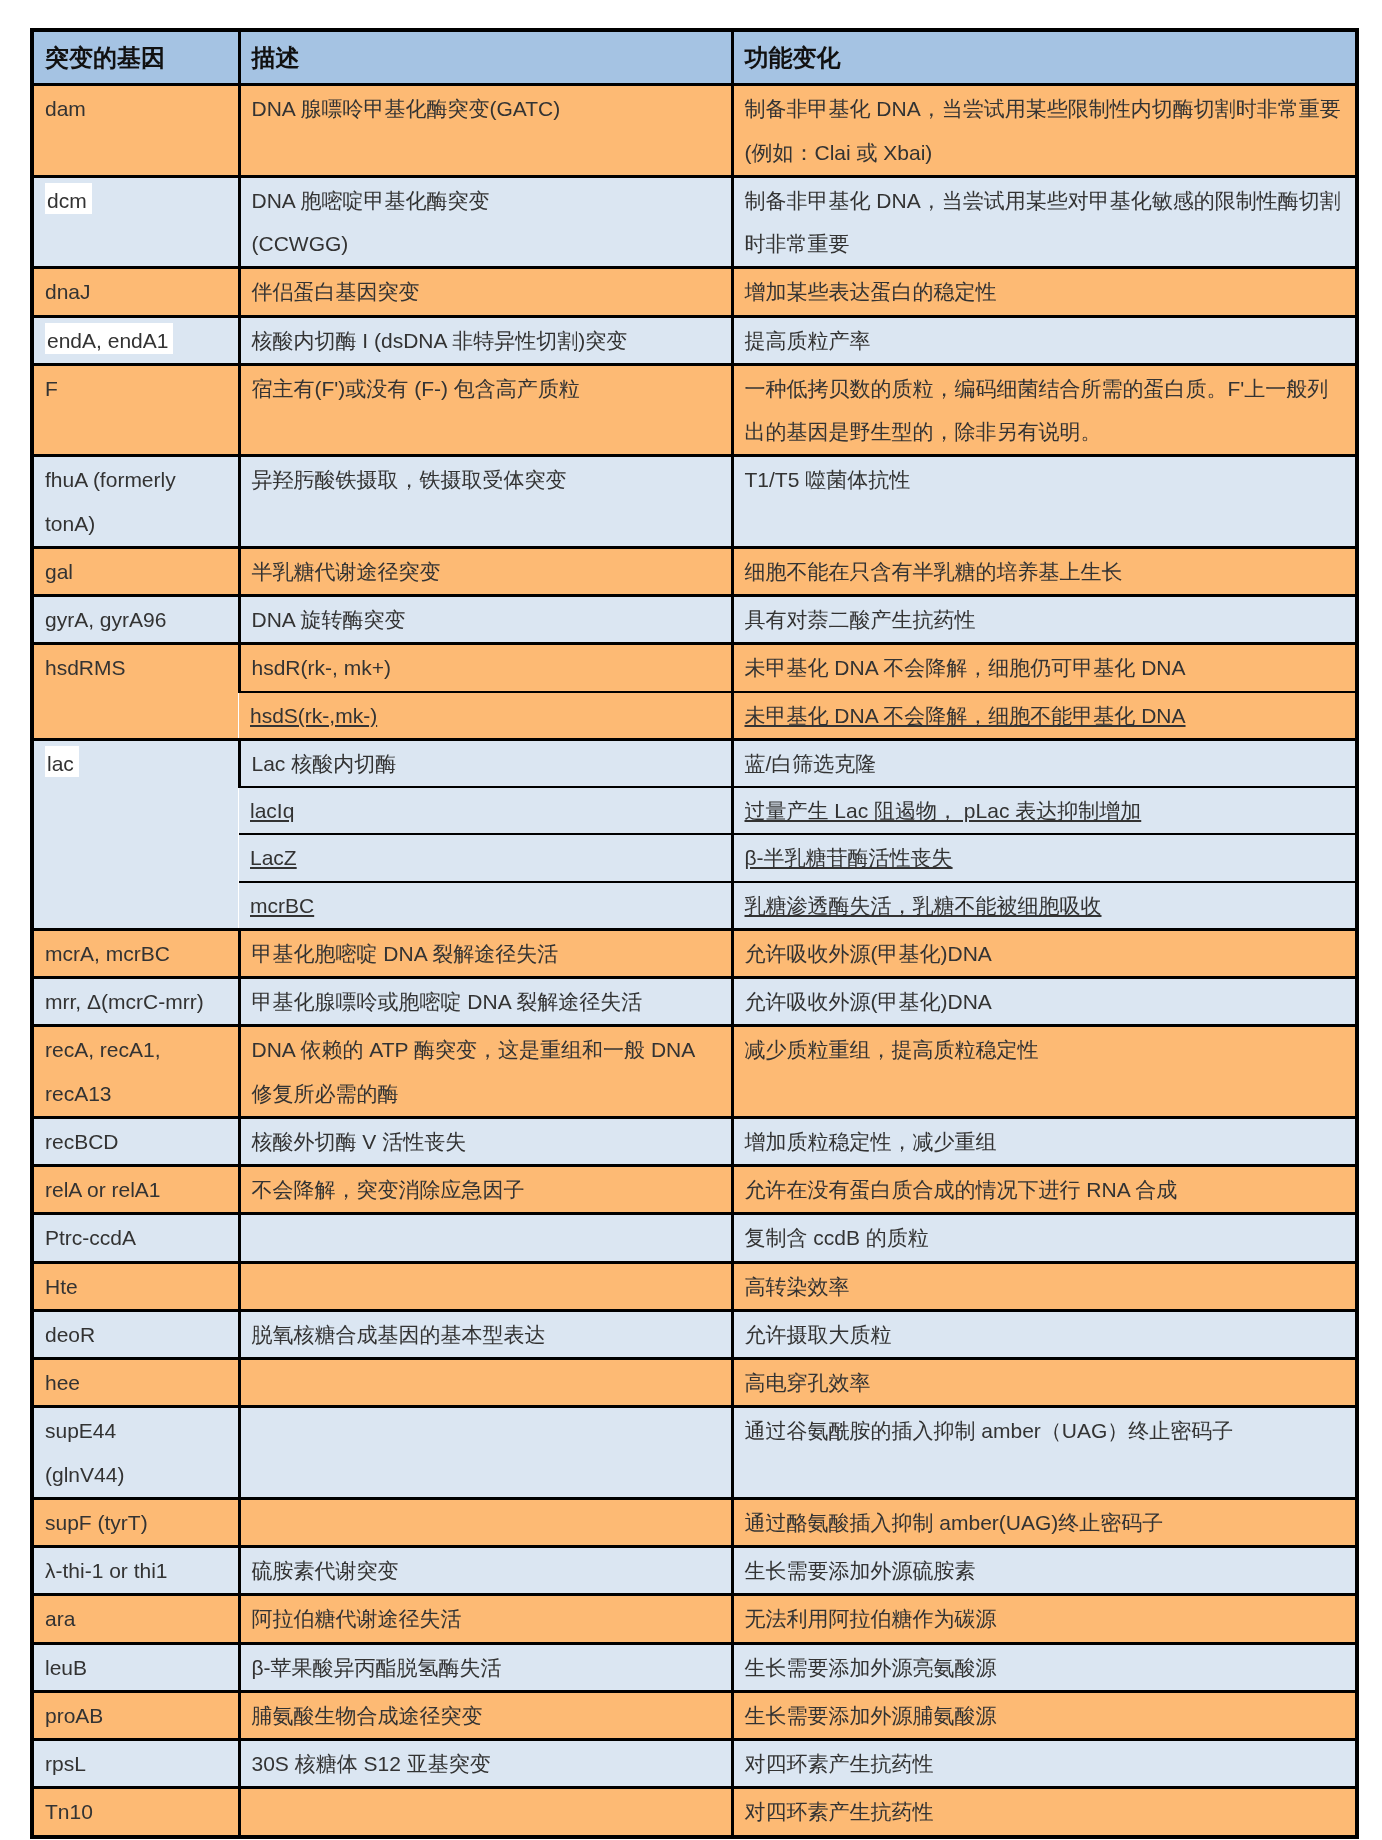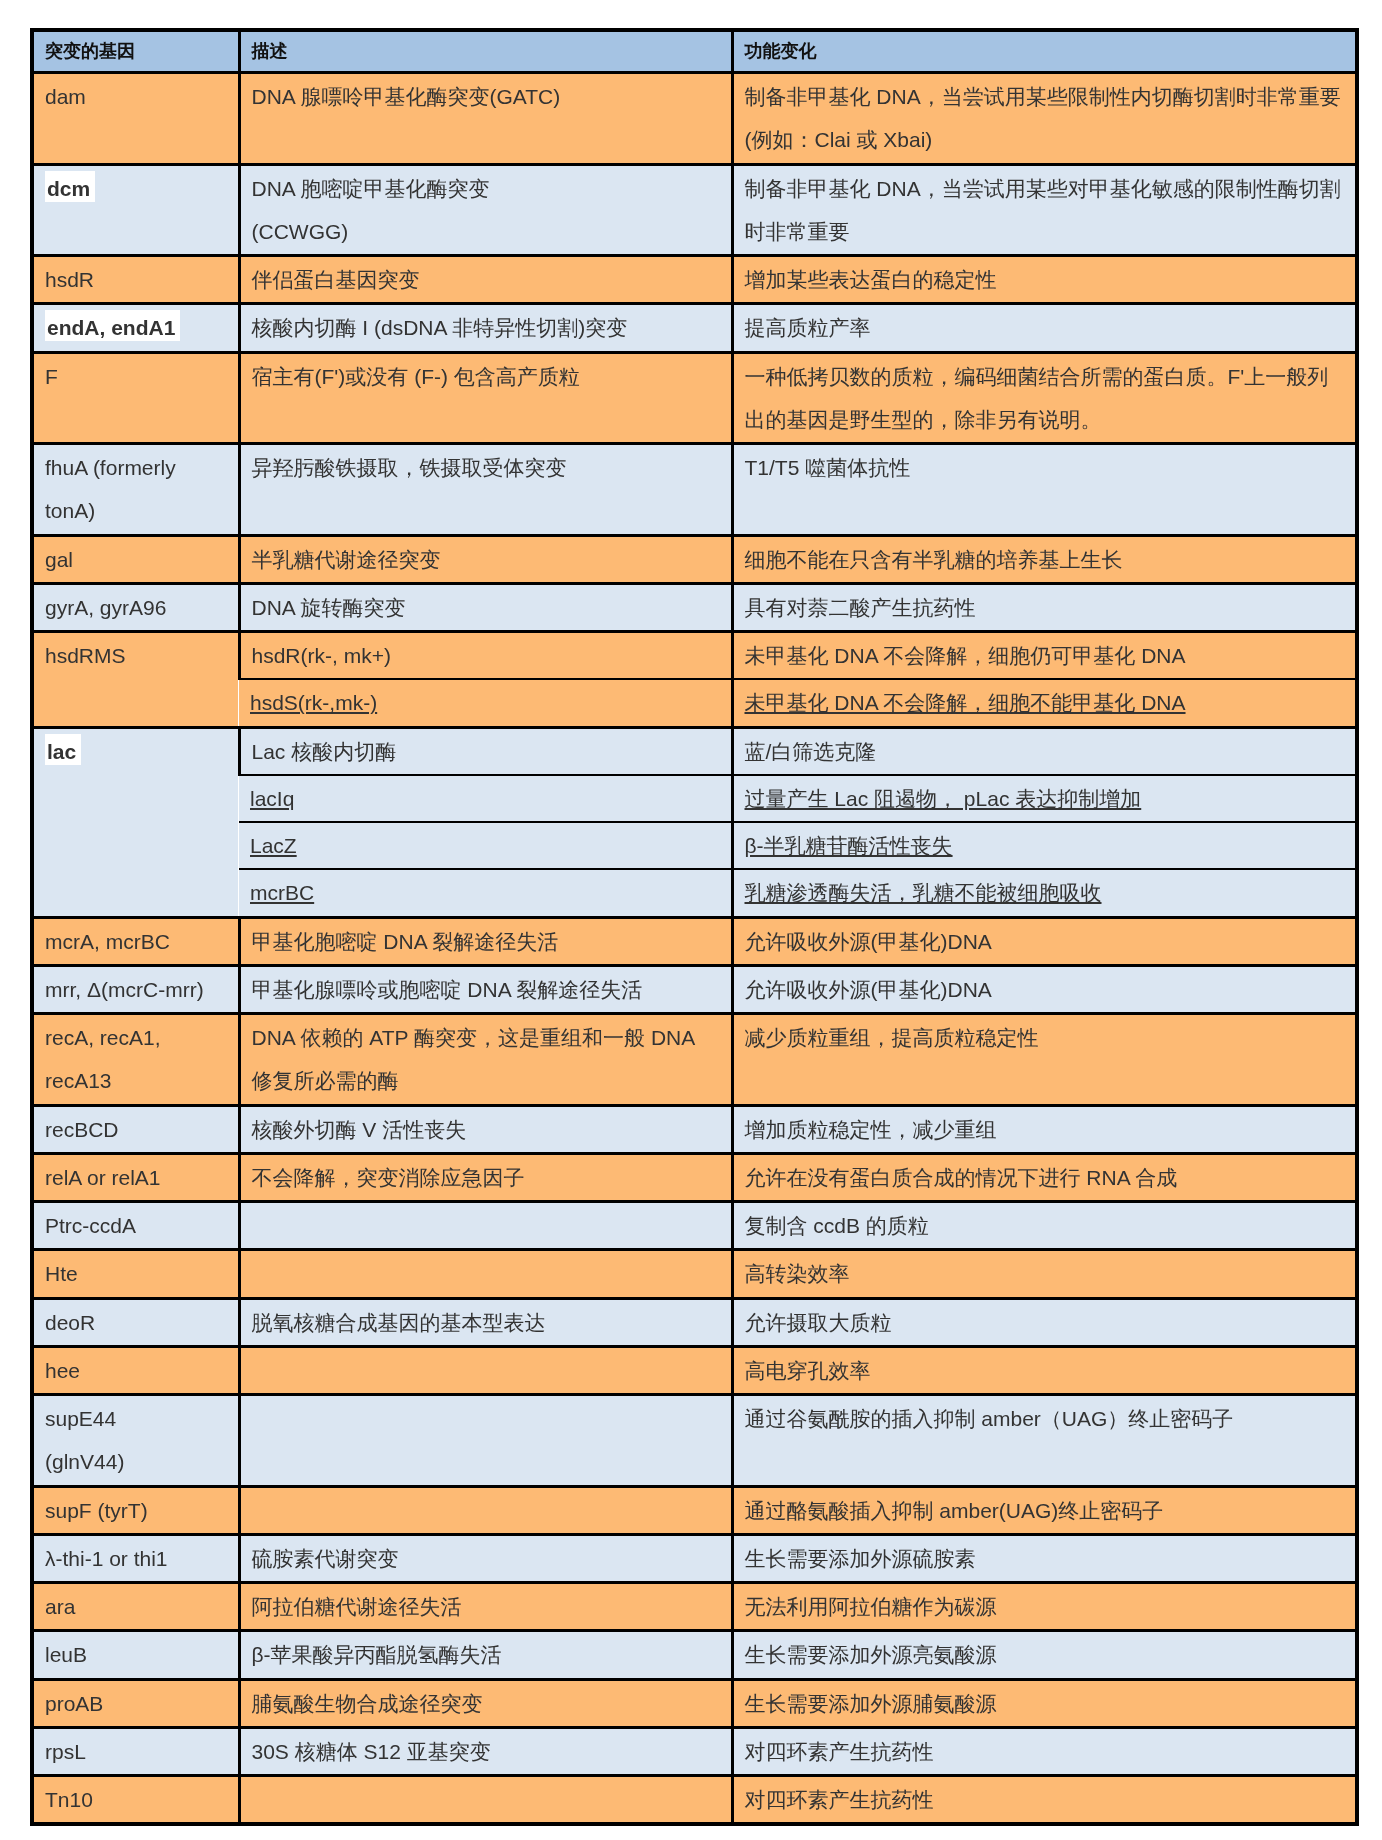--- a/index.html
+++ b/index.html
@@ -35,31 +35,30 @@
     text-align:left;
     padding:1px 12px 1px 11px;
     line-height:2.06;
     white-space:pre-line;
     overflow:hidden;
   }
   thead th{
     background:var(--header-bg);
     font-weight:bold;
     color:#111111;
-    font-size:18px;
+    font-size:24px;
     border-top:0;
   }
   th:first-child,td:first-child{border-left:0;}
   tr.shade-blue td{background:var(--blue-row);}
   tr.shade-white td{background:#fdba74;}
   tr.sub td{border-top-width:2px;text-decoration:underline;}
   .hl{
     background:var(--hl-bg);
     padding:6px 5px 2px 2px;
-    font-weight:bold;
   }
 </style>
 </head>
 <body>
 
 <div class="page">
   <table>
     <colgroup>
       <col class="c1">
         <col class="c2">
@@ -78,21 +77,21 @@
           <td class="desc">DNA 腺嘌呤甲基化酶突变(GATC)</td>
           <td class="func">制备非甲基化 DNA，当尝试用某些限制性内切酶切割时非常重要(例如：Clai 或 Xbai)</td>
         </tr>
         <tr class="shade-blue">
           <td class="gene"><span class="hl">dcm</span></td>
           <td class="desc">DNA 胞嘧啶甲基化酶突变
 (CCWGG)</td>
           <td class="func">制备非甲基化 DNA，当尝试用某些对甲基化敏感的限制性酶切割时非常重要</td>
         </tr>
         <tr class="shade-white">
-          <td class="gene">hsdR</td>
+          <td class="gene">dnaJ</td>
           <td class="desc">伴侣蛋白基因突变</td>
           <td class="func">增加某些表达蛋白的稳定性</td>
         </tr>
         <tr class="shade-blue">
           <td class="gene"><span class="hl">endA, endA1</span></td>
           <td class="desc">核酸内切酶 I (dsDNA 非特异性切割)突变</td>
           <td class="func">提高质粒产率</td>
         </tr>
         <tr class="shade-white">
           <td class="gene">F</td>

